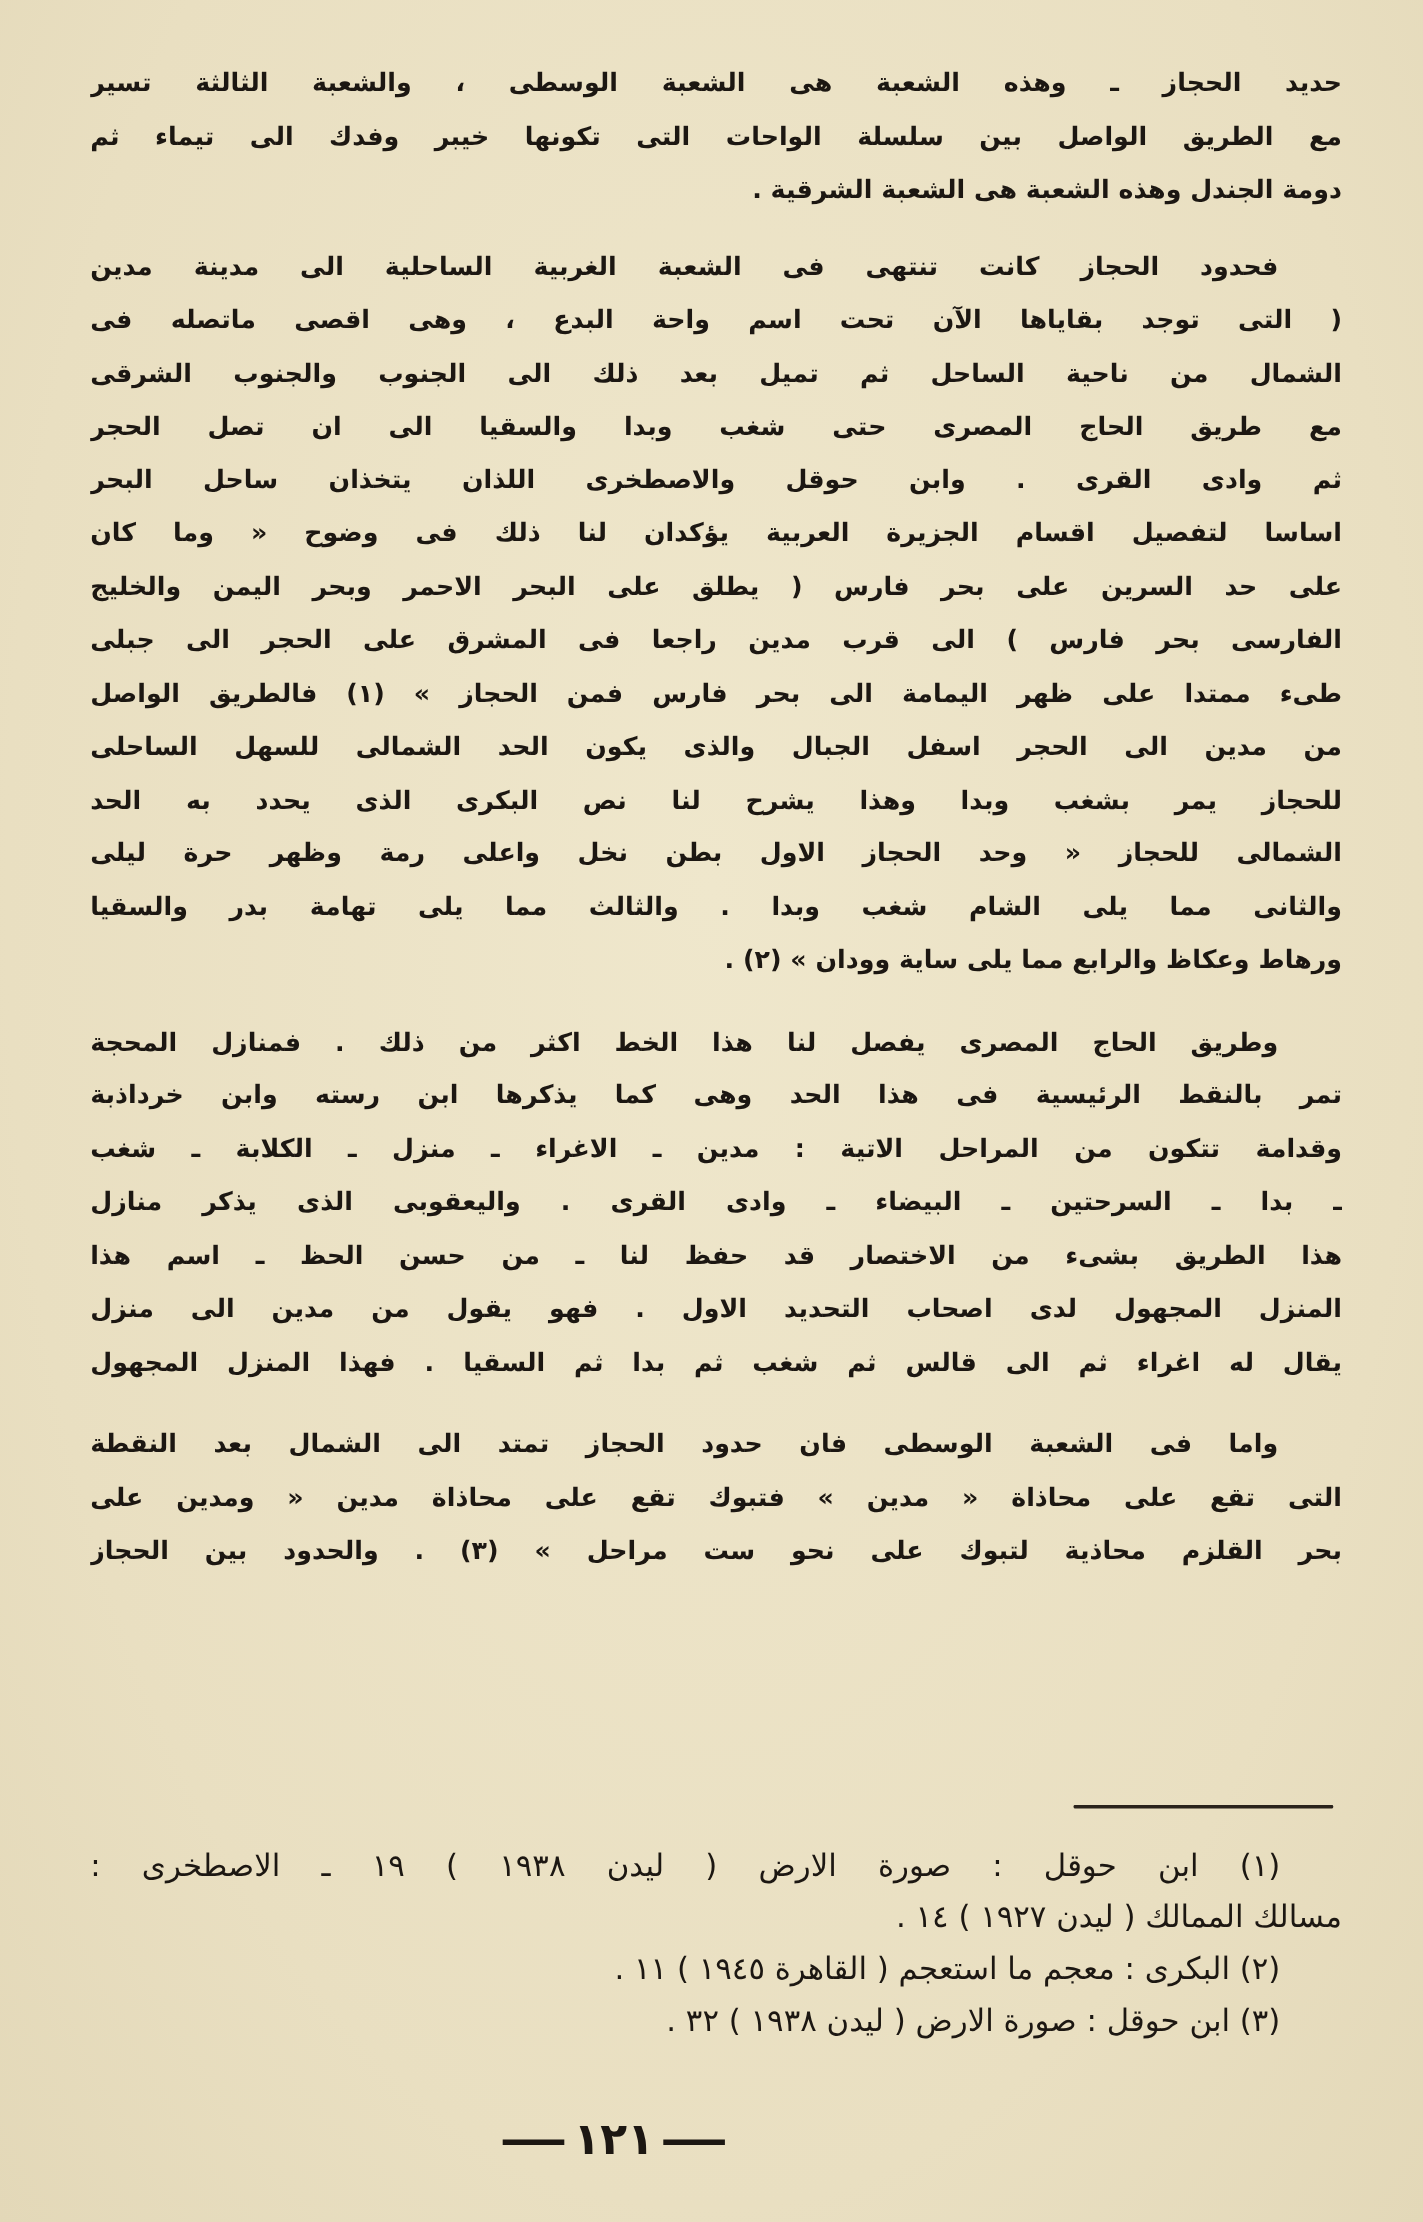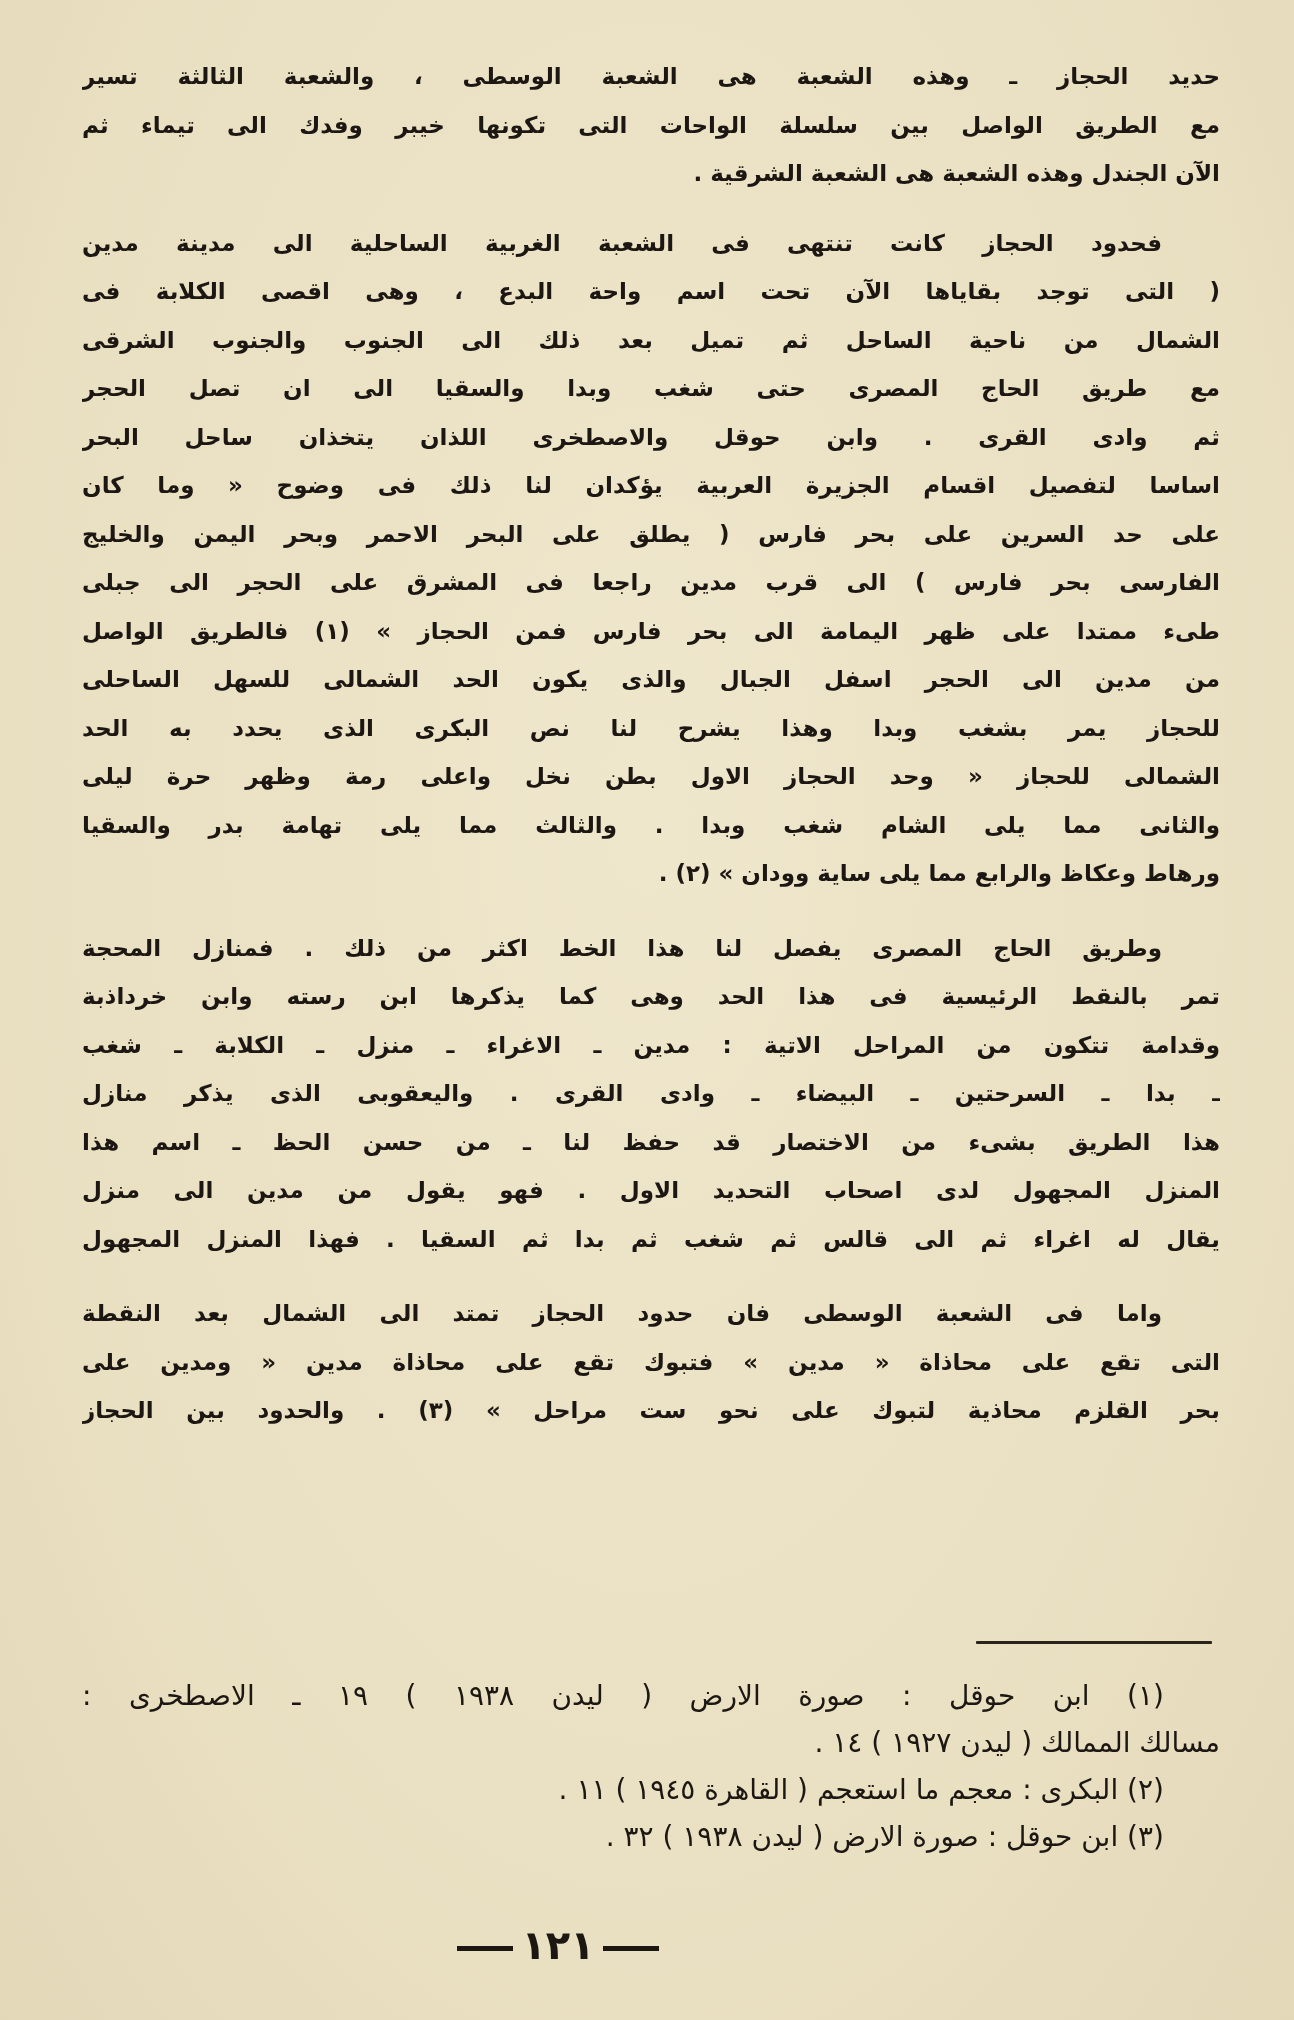--- a/index.html
+++ b/index.html
@@ -85,26 +85,26 @@
     }
   </style>
 </head>
 <body>
 
 <div class="page">
 
   <p class="para p1">
     <span class="line">حديد الحجاز ـ وهذه الشعبة هى الشعبة الوسطى ، والشعبة الثالثة تسير</span>
     <span class="line">مع الطريق الواصل بين سلسلة الواحات التى تكونها خيبر وفدك الى تيماء ثم</span>
-    <span class="line last">الآن الجندل وهذه الشعبة هى الشعبة الشرقية .</span>
+    <span class="line last">دومة الجندل وهذه الشعبة هى الشعبة الشرقية .</span>
   </p>
 
   <p class="para p2">
     <span class="line indent">فحدود الحجاز كانت تنتهى فى الشعبة الغربية الساحلية الى مدينة مدين</span>
-    <span class="line">( التى توجد بقاياها الآن تحت اسم واحة البدع ، وهى اقصى الكلابة فى</span>
+    <span class="line">( التى توجد بقاياها الآن تحت اسم واحة البدع ، وهى اقصى ماتصله فى</span>
     <span class="line">الشمال من ناحية الساحل ثم تميل بعد ذلك الى الجنوب والجنوب الشرقى</span>
     <span class="line">مع طريق الحاج المصرى حتى شغب وبدا والسقيا الى ان تصل الحجر</span>
     <span class="line">ثم وادى القرى . وابن حوقل والاصطخرى اللذان يتخذان ساحل البحر</span>
     <span class="line">اساسا لتفصيل اقسام الجزيرة العربية يؤكدان لنا ذلك فى وضوح « وما كان</span>
     <span class="line">على حد السرين على بحر فارس ( يطلق على البحر الاحمر وبحر اليمن والخليج</span>
     <span class="line">الفارسى بحر فارس ) الى قرب مدين راجعا فى المشرق على الحجر الى جبلى</span>
     <span class="line">طىء ممتدا على ظهر اليمامة الى بحر فارس فمن الحجاز » (١) فالطريق الواصل</span>
     <span class="line">من مدين الى الحجر اسفل الجبال والذى يكون الحد الشمالى للسهل الساحلى</span>
     <span class="line">للحجاز يمر بشغب وبدا وهذا يشرح لنا نص البكرى الذى يحدد به الحد</span>
     <span class="line">الشمالى للحجاز « وحد الحجاز الاول بطن نخل واعلى رمة وظهر حرة ليلى</span>

